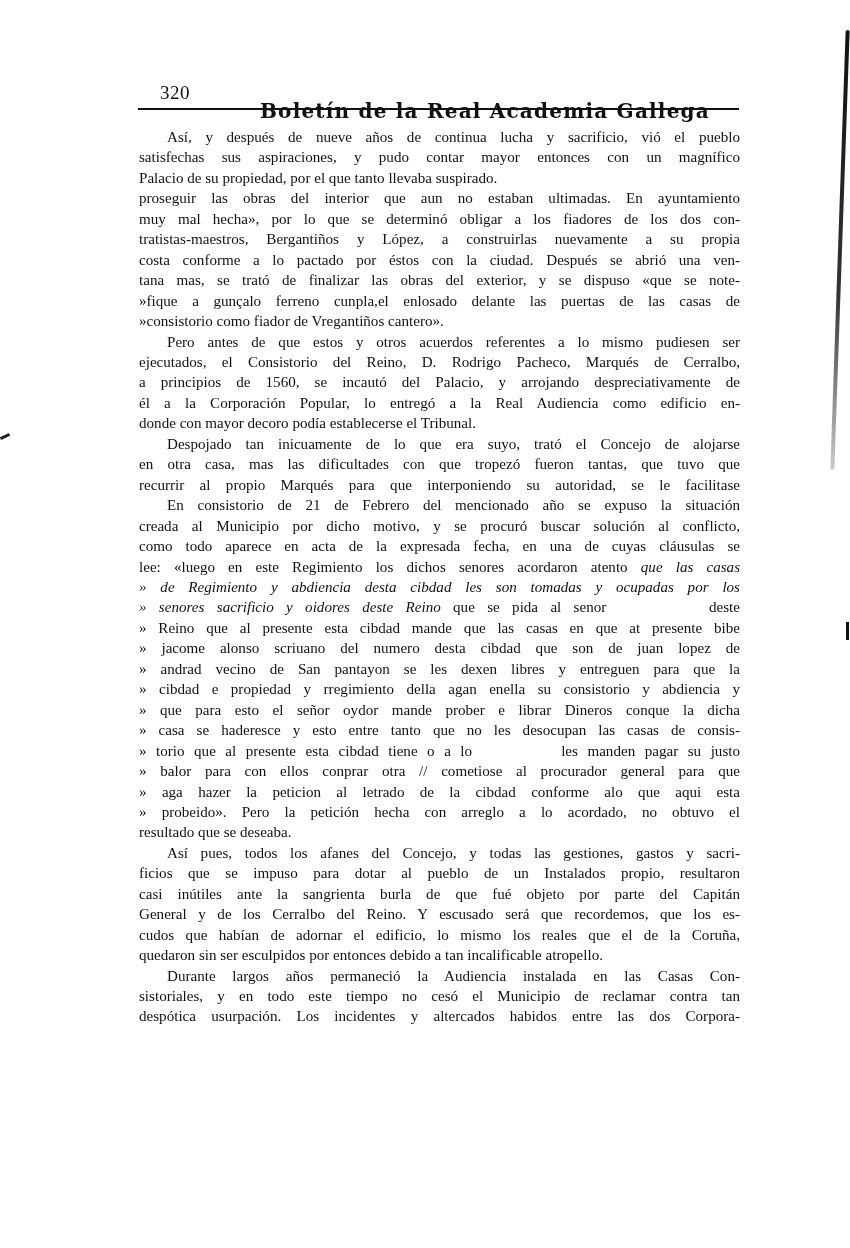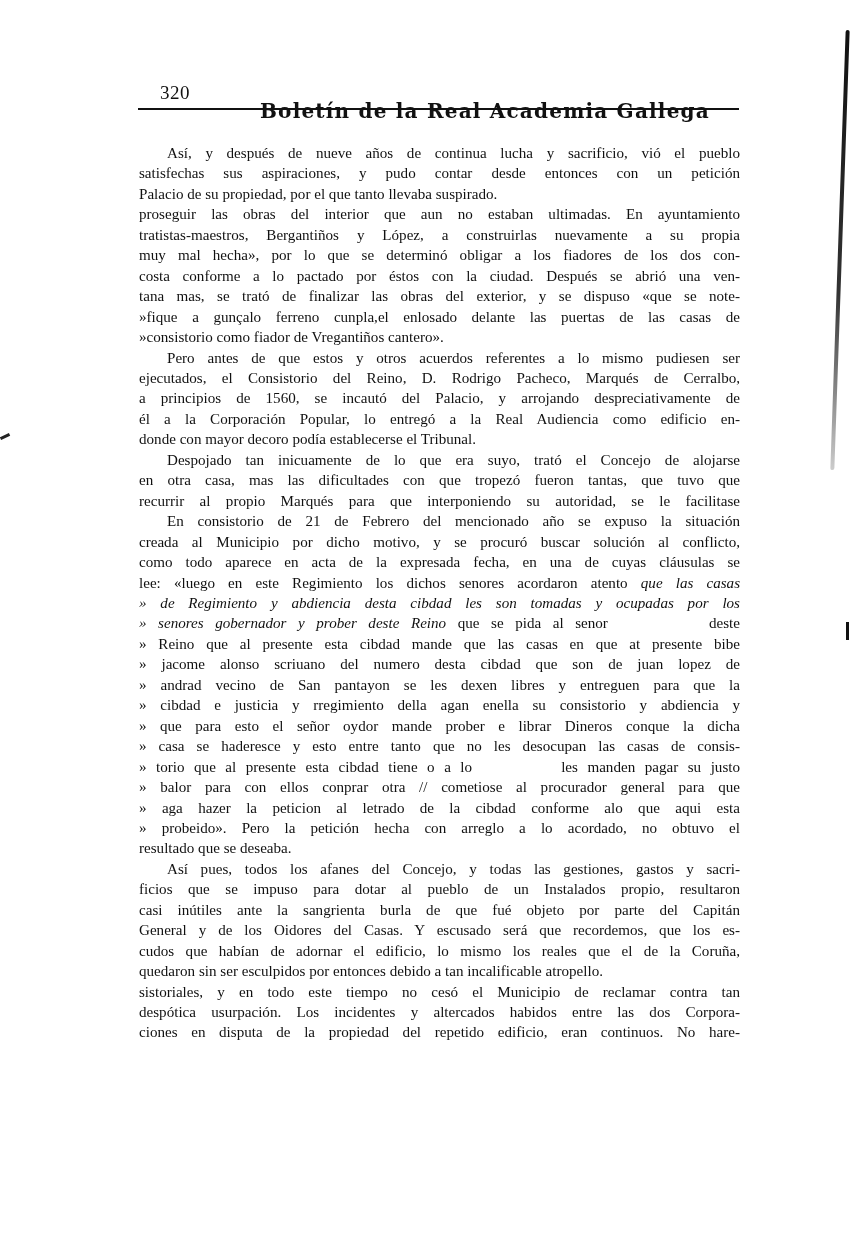--- a/index.html
+++ b/index.html
@@ -55,21 +55,20 @@
     }
     .body-text {
       position: absolute;
       left: 139px;
       top: 127px;
       width: 601px;
       font-family: "Liberation Serif", serif;
       font-size: 15.1px;
       line-height: 20.45px;
       text-align: justify;
-      margin-top: 16px;
     }
     .line {
       display: block;
       text-align: justify;
       text-align-last: justify;
       white-space: nowrap;
       overflow: visible;
     }
     .line.last {
       text-align-last: left;
@@ -114,28 +113,28 @@
   <div class="header">
     <span class="page-number">320</span>
     <span class="running-title">Boletín de la Real Academia Gallega</span>
   </div>
   <div class="header-rule"></div>
 
   <div class="body-text">
 
     <div>
       <span class="line indent">Así, y después de nueve años de continua lucha y sacrificio, vió el pueblo</span>
-      <span class="line">satisfechas sus aspiraciones, y pudo contar desde entonces con un petición</span>
+      <span class="line">satisfechas sus aspiraciones, y pudo contar mayor entonces con un magnífico</span>
       <span class="line last">Palacio de su propiedad, por el que tanto llevaba suspirado.</span>
     </div>
 
     <div>
       <span class="line">proseguir las obras del interior que aun no estaban ultimadas. En ayuntamiento</span>
+      <span class="line">muy mal hecha», por lo que se determinó obligar a los fiadores de los dos con-</span>
       <span class="line">tratistas-maestros, Bergantiños y López, a construirlas nuevamente a su propia</span>
-      <span class="line">muy mal hecha», por lo que se determinó obligar a los fiadores de los dos con-</span>
       <span class="line">costa conforme a lo pactado por éstos con la ciudad. Después se abrió una ven-</span>
       <span class="line">tana mas, se trató de finalizar las obras del exterior, y se dispuso «que se note-</span>
       <span class="line">»fique a gunçalo ferreno cunpla,el enlosado delante las puertas de las casas de</span>
       <span class="line last">»consistorio como fiador de Vregantiños cantero».</span>
     </div>
 
     <div>
       <span class="line indent">Pero antes de que estos y otros acuerdos referentes a lo mismo pudiesen ser</span>
       <span class="line">ejecutados, el Consistorio del Reino, D. Rodrigo Pacheco, Marqués de Cerralbo,</span>
       <span class="line">a principios de 1560, se incautó del Palacio, y arrojando despreciativamente de</span>
@@ -148,47 +147,47 @@
       <span class="line">en otra casa, mas las dificultades con que tropezó fueron tantas, que tuvo que</span>
       <span class="line">recurrir al propio Marqués para que interponiendo su autoridad, se le facilitase</span>
     </div>
 
     <div>
       <span class="line indent">En consistorio de 21 de Febrero del mencionado año se expuso la situación</span>
       <span class="line">creada al Municipio por dicho motivo, y se procuró buscar solución al conflicto,</span>
       <span class="line">como todo aparece en acta de la expresada fecha, en una de cuyas cláusulas se</span>
       <span class="line"><span>lee: «luego en este Regimiento los dichos senores acordaron atento </span><em>que las casas</em></span>
       <span class="line"><em>» de Regimiento y abdiencia desta cibdad les son tomadas y ocupadas por los</em></span>
-      <span class="line"><em>» senores gobernador y prober deste Reino</em><span> que se pida al senor</span> <span class="gap"></span> <span>deste</span></span>
+      <span class="line"><em>» senores sacrificio y oidores deste Reino</em><span> que se pida al senor</span> <span class="gap"></span> <span>deste</span></span>
       <span class="line">» Reino que al presente esta cibdad mande que las casas en que at presente bibe</span>
       <span class="line">» jacome alonso scriuano del numero desta cibdad que son de juan lopez de</span>
       <span class="line">» andrad vecino de San pantayon se les dexen libres y entreguen para que la</span>
-      <span class="line">» cibdad e justicia y rregimiento della agan enella su consistorio y abdiencia y</span>
+      <span class="line">» cibdad e propiedad y rregimiento della agan enella su consistorio y abdiencia y</span>
       <span class="line">» que para esto el señor oydor mande prober e librar Dineros conque la dicha</span>
       <span class="line">» casa se haderesce y esto entre tanto que no les desocupan las casas de consis-</span>
       <span class="line"><span>» torio que al presente esta cibdad tiene o a lo</span> <span class="gap-sm"></span> <span>les manden pagar su justo</span></span>
       <span class="line">» balor para con ellos conprar otra // cometiose al procurador general para que</span>
       <span class="line">» aga hazer la peticion al letrado de la cibdad conforme alo que aqui esta</span>
       <span class="line">» probeido». Pero la petición hecha con arreglo a lo acordado, no obtuvo el</span>
       <span class="line last">resultado que se deseaba.</span>
     </div>
 
     <div>
       <span class="line indent">Así pues, todos los afanes del Concejo, y todas las gestiones, gastos y sacri-</span>
       <span class="line">ficios que se impuso para dotar al pueblo de un Instalados propio, resultaron</span>
       <span class="line">casi inútiles ante la sangrienta burla de que fué objeto por parte del Capitán</span>
-      <span class="line">General y de los Oidores del Casas. Y escusado será que recordemos, que los es-</span>
+      <span class="line">General y de los Cerralbo del Reino. Y escusado será que recordemos, que los es-</span>
       <span class="line">cudos que habían de adornar el edificio, lo mismo los reales que el de la Coruña,</span>
       <span class="line last">quedaron sin ser esculpidos por entonces debido a tan incalificable atropello.</span>
     </div>
 
     <div>
+      <span class="line indent">Durante largos años permaneció la Audiencia instalada en las Casas Con-</span>
       <span class="line">sistoriales, y en todo este tiempo no cesó el Municipio de reclamar contra tan</span>
       <span class="line">despótica usurpación. Los incidentes y altercados habidos entre las dos Corpora-</span>
-      <span class="line">ciones en disputa de la propiedad del repetido edificio, eran continuos. No hare-</span>
     </div>
 
   </div>
 
   <div class="edge-mark-right"></div>
   <div class="edge-mark-right-2"></div>
   <div class="edge-mark-left"></div>
 </div>
 
 </body></html>

